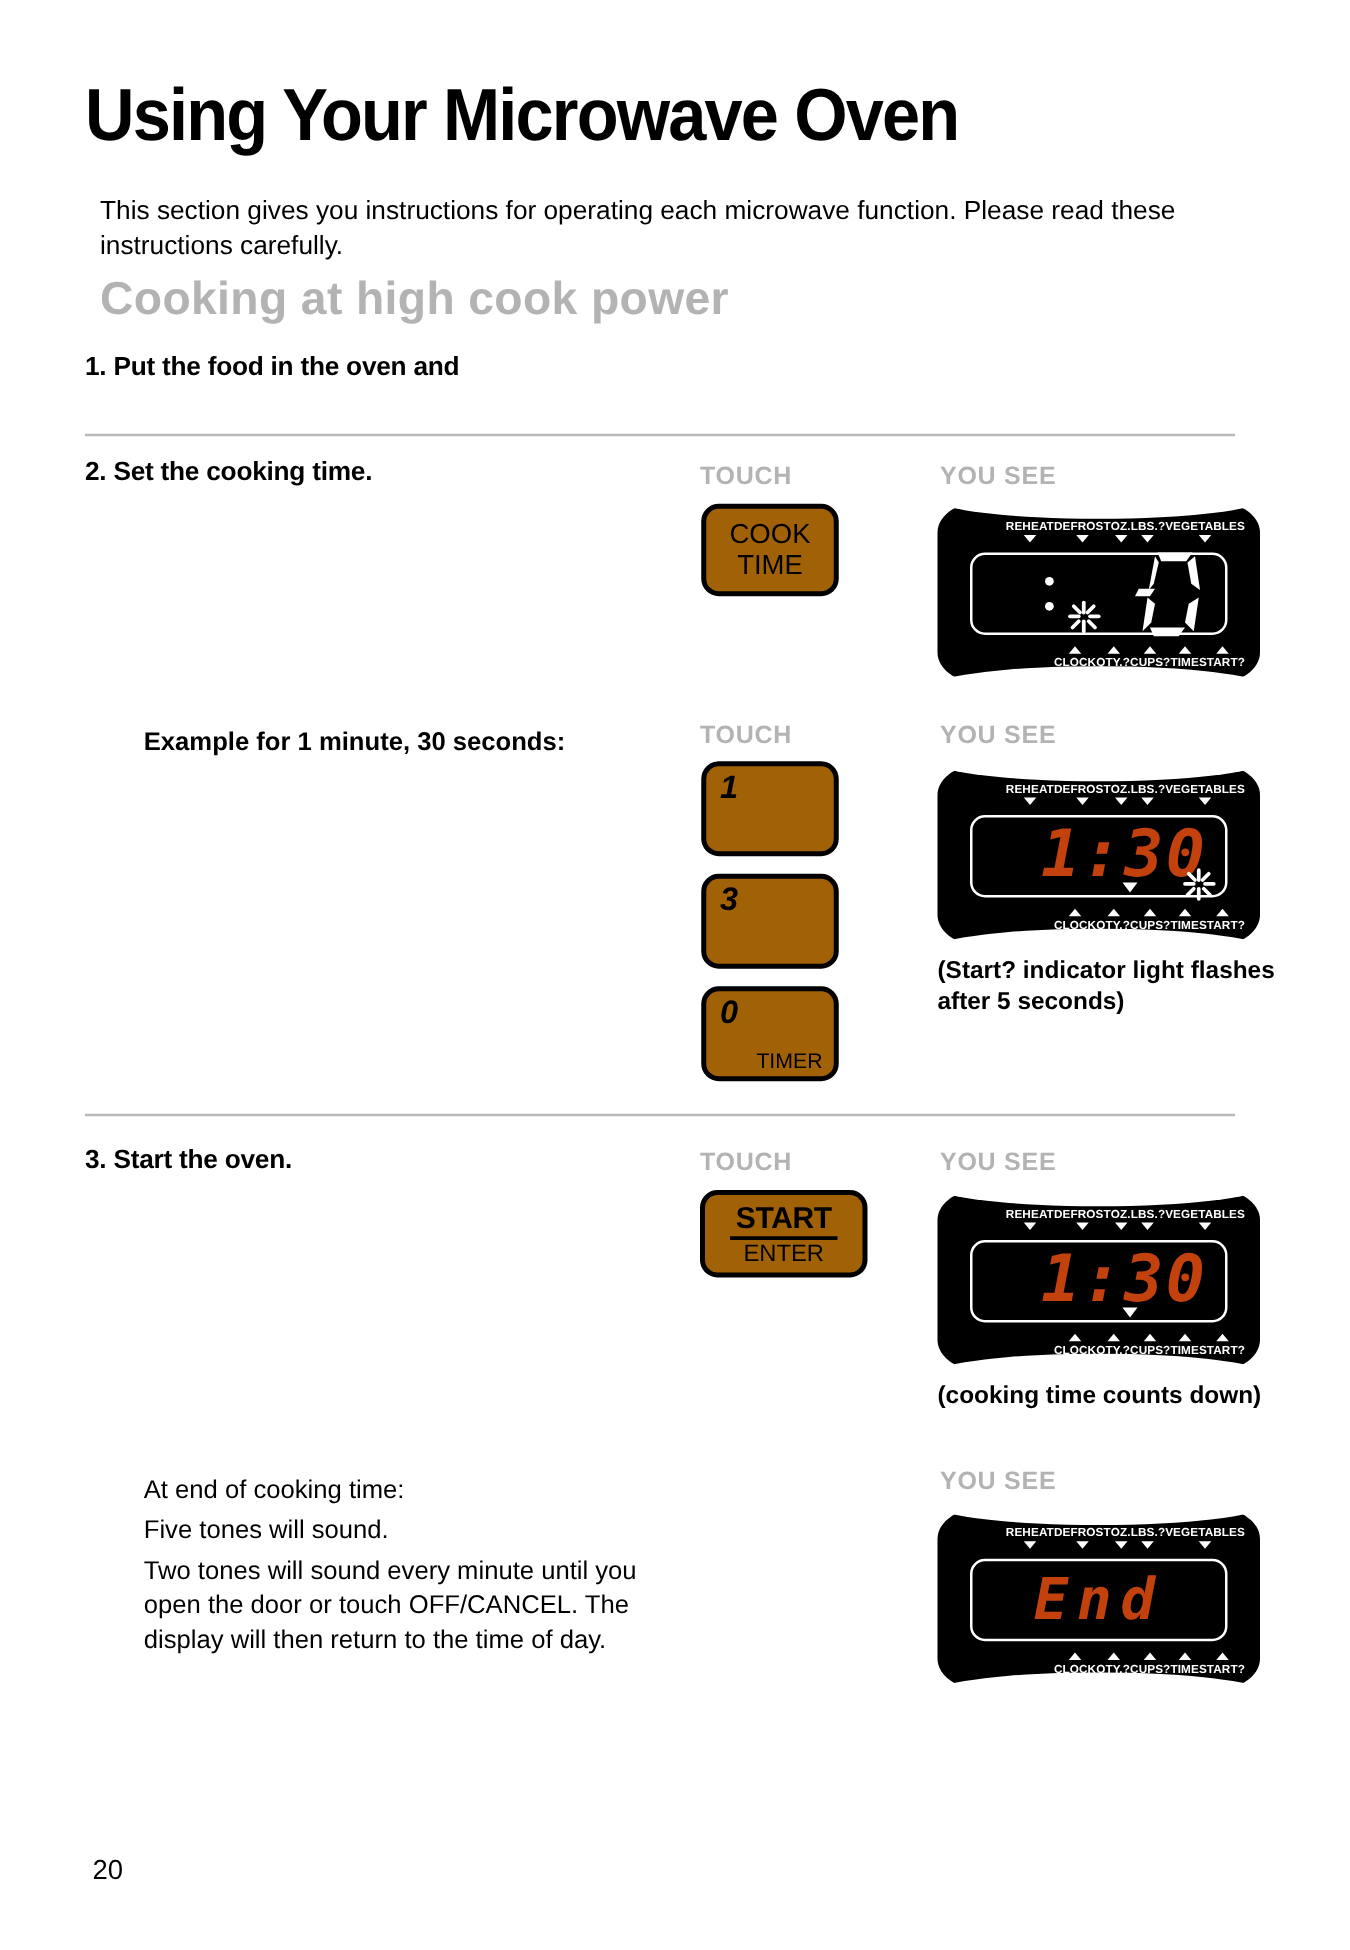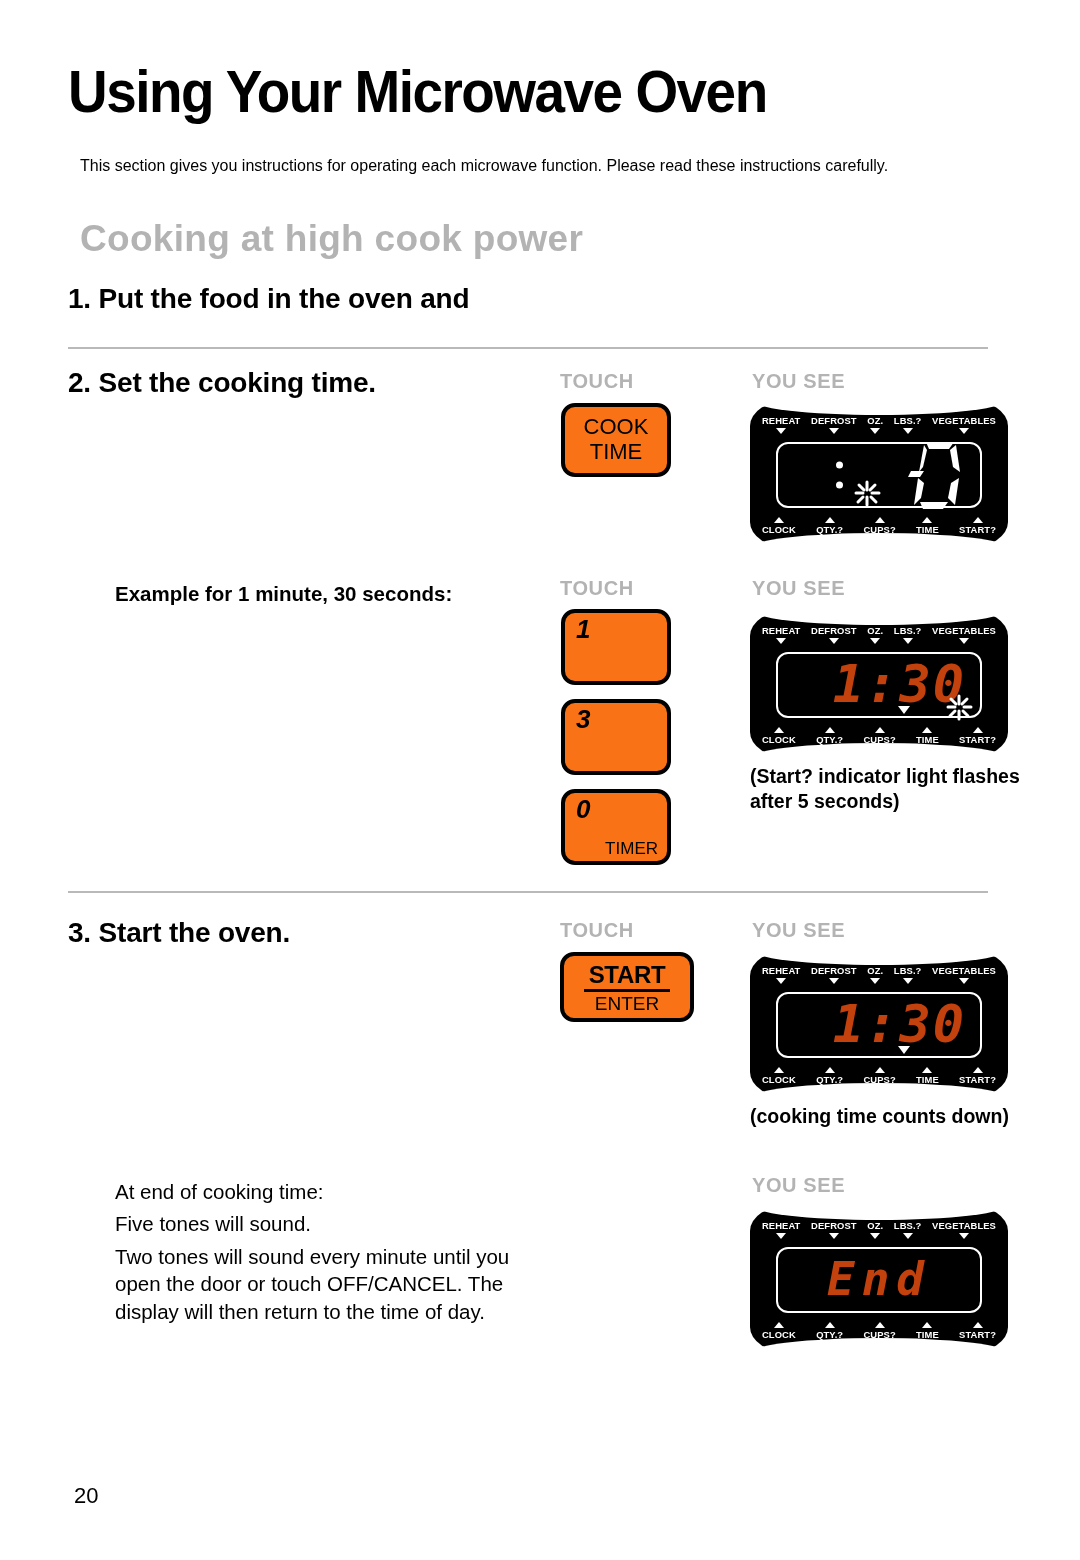--- a/index.html
+++ b/index.html
@@ -34,39 +34,39 @@
     transform: scaleX(0.93);
     transform-origin: left top;
     white-space: nowrap;
   }
 
   .intro {
     position: absolute;
     left: 80px;
     top: 155px;
     width: 915px;
-    font-size: 16px;
+    font-size: 21px;
     line-height: 1.32;
   }
 
   .section-title {
     position: absolute;
     left: 80px;
     top: 218px;
     font-size: 37px;
     font-weight: bold;
     color: #b3b3b3;
     letter-spacing: 0.3px;
     white-space: nowrap;
   }
 
   
   .step-head {
     position: absolute;
-    font-size: 28px;
+    font-size: 21px;
     font-weight: bold;
     line-height: 1.28;
     letter-spacing: -0.2px;
   }
   #step1 { left: 68px; top: 281px; width: 470px; }
   #step1 .cont { display: block; padding-left: 26px; }
   #step2 { left: 68px; top: 365px; width: 470px; }
   #step3 { left: 68px; top: 915px; width: 470px; }
 
   
@@ -91,21 +91,21 @@
   
   .body-text {
     position: absolute;
     font-size: 20.5px;
     line-height: 1.33;
   }
 
   
   .btn {
     position: absolute;
-    background: #f97316;
+    background: #a16207;
     border: 4px solid #000000;
     border-radius: 14px;
   }
   .btn-cook {
     width: 110px; height: 74px;
     left: 561px; top: 403px;
     display: flex; flex-direction: column;
     align-items: center; justify-content: center;
     line-height: 1.12;
     font-size: 22px;
@@ -180,21 +180,21 @@
     position: absolute;
     left: 0; top: 0; right: 0; bottom: 0;
     z-index: 2;
   }
 
   .top-labels, .bot-labels {
     position: absolute;
     left: 12px;
     right: 12px;
     display: flex;
-    justify-content: space-between;
+    justify-content: flex-end;
     align-items: flex-start;
   }
   .top-labels { top: 16px; }
   .bot-labels { bottom: 13px; }
 
   .lab {
     color: #ffffff;
     font-size: 9.4px;
     font-weight: bold;
     letter-spacing: 0.1px;

